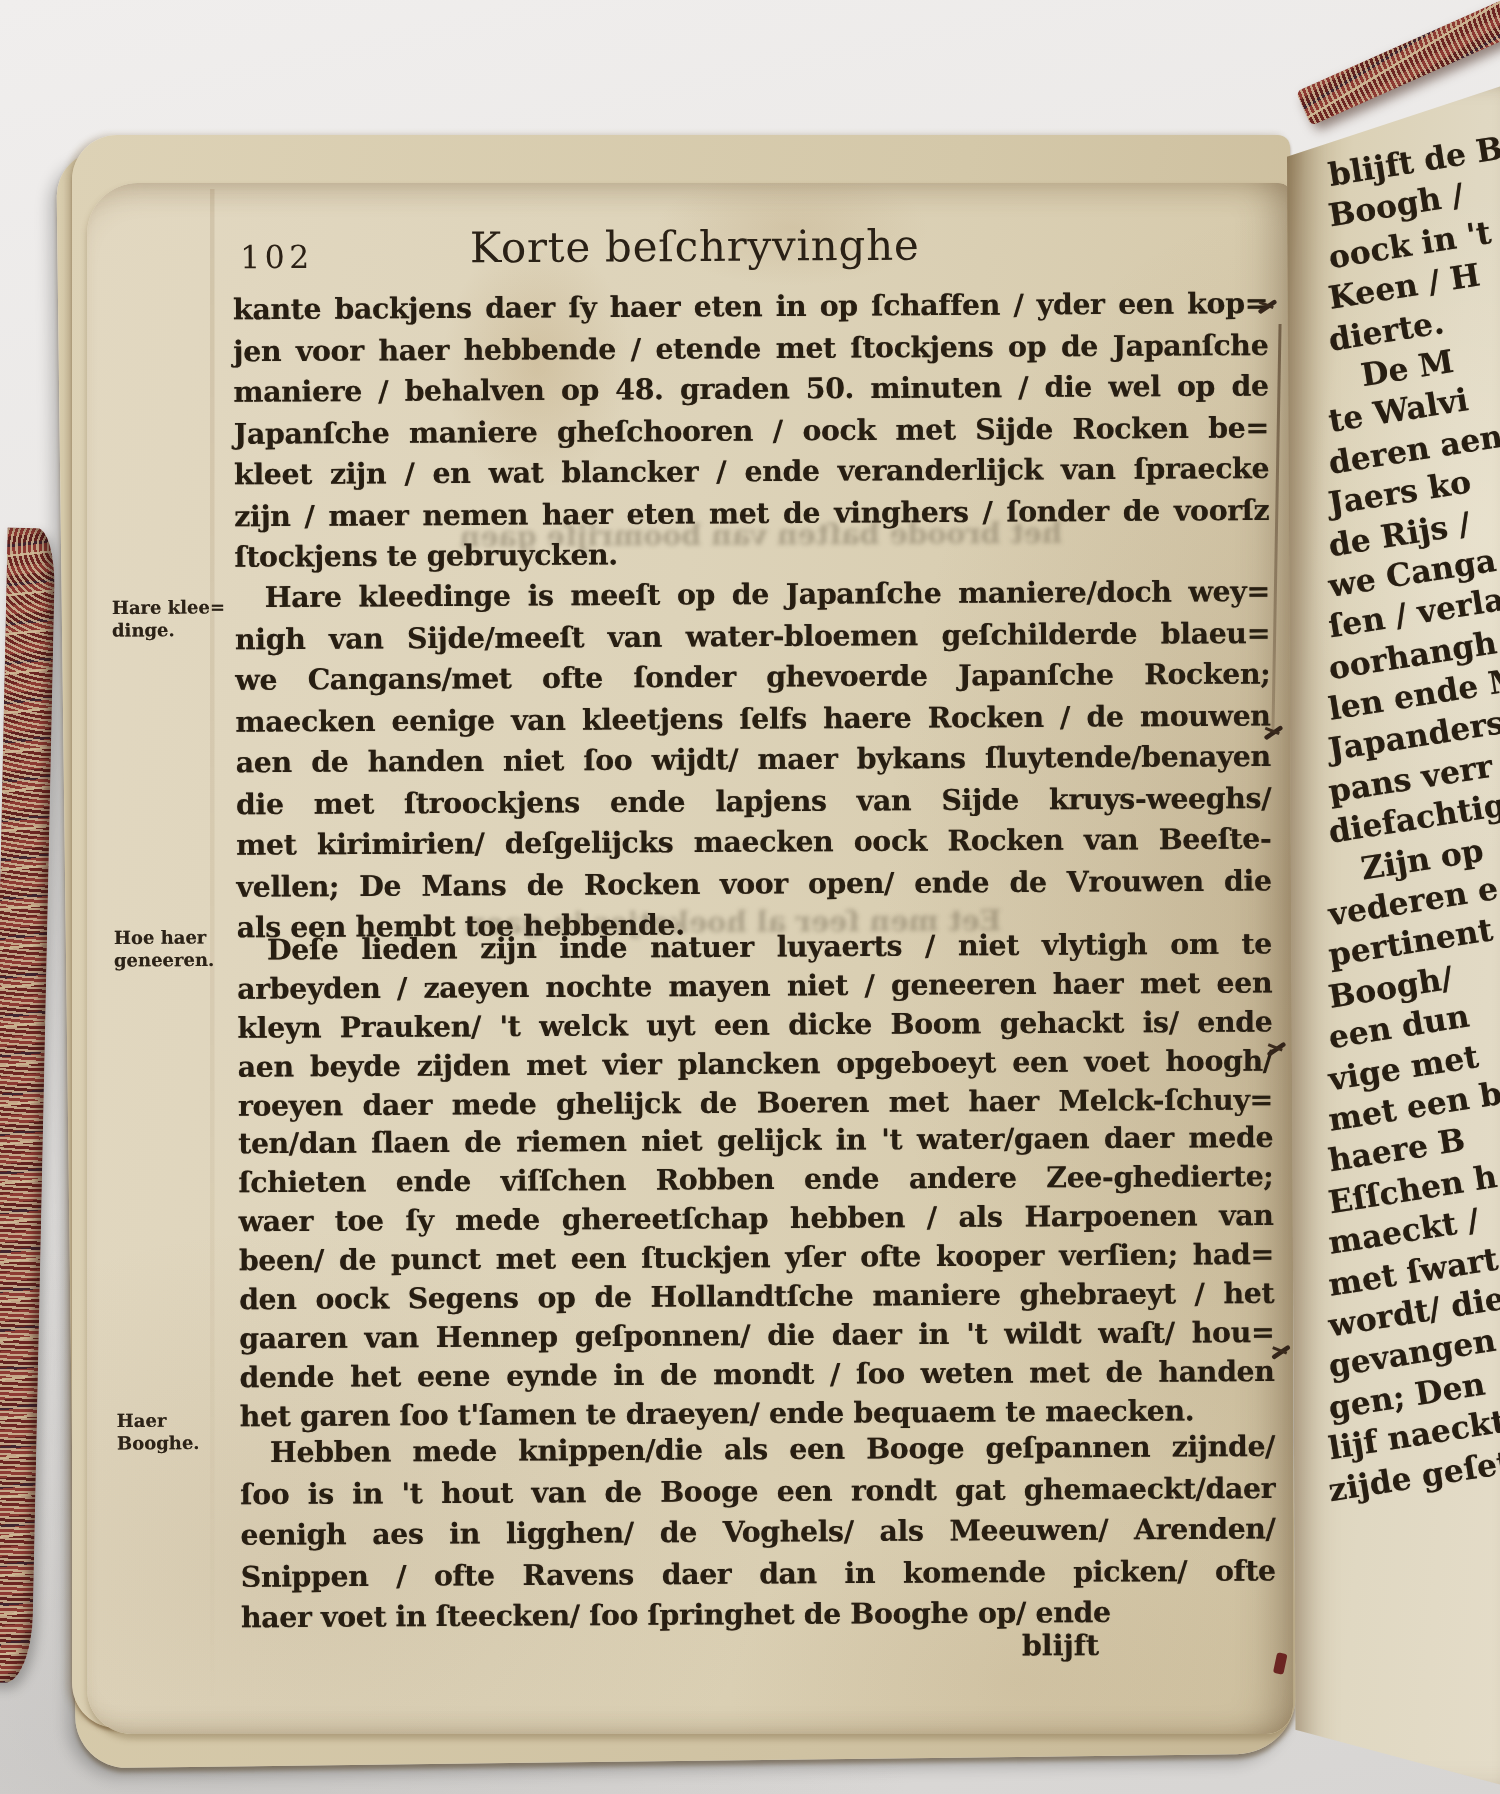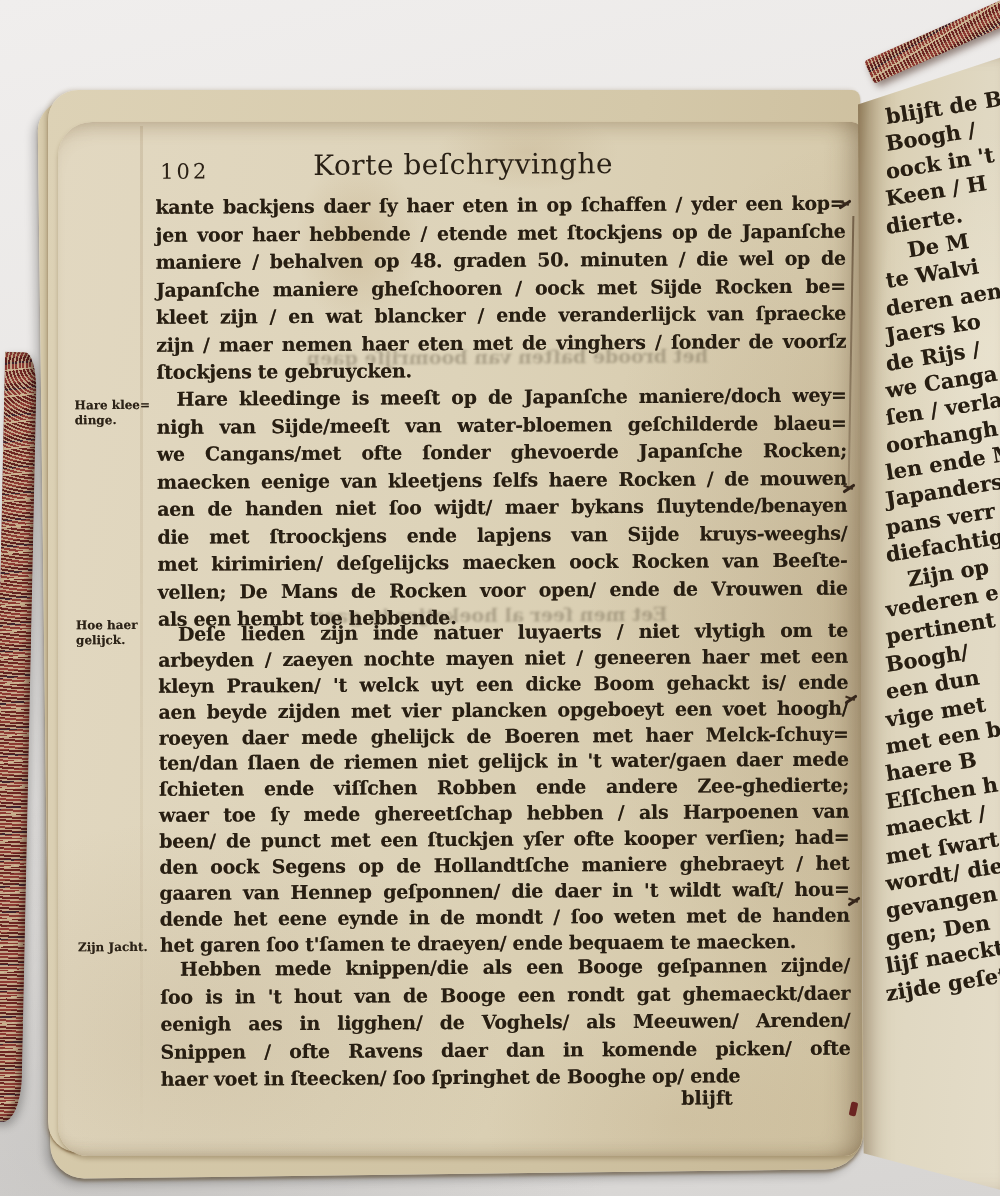--- a/index.html
+++ b/index.html
@@ -115,22 +115,22 @@
     <div class="main-text">
       <div class="pagenum">102</div>
       <div class="header">Korte beſchryvinghe</div>
 
       <div class="ghost g1">het broode baſten van boomrijſe gaen</div>
       <div class="ghost g2">Eet men ſeer al hoeketjes in gaen</div>
 
       <div class="mnote n1">Hare klee=
 dinge.</div>
       <div class="mnote n2">Hoe haer
-gelijck.</div>
-      <div class="mnote n3">Zijn Jacht.</div>
+geneeren.</div>
+      <div class="mnote n3">Haer Booghe.</div>
 
       <div class="para p1">
           <div class="line">kante backjens daer ſy haer eten in op ſchaffen / yder een kop=</div>
           <div class="line">jen voor haer hebbende / etende met ſtockjens op de Japanſche</div>
           <div class="line">maniere / behalven op 48. graden 50. minuten / die wel op de</div>
           <div class="line">Japanſche maniere gheſchooren / oock met Sijde Rocken be=</div>
           <div class="line">kleet zijn / en wat blancker / ende veranderlijck van ſpraecke</div>
           <div class="line">zijn / maer nemen haer eten met de vinghers / ſonder de voorſz</div>
           <div class="line">ſtockjens te gebruycken.</div>
         </div>

